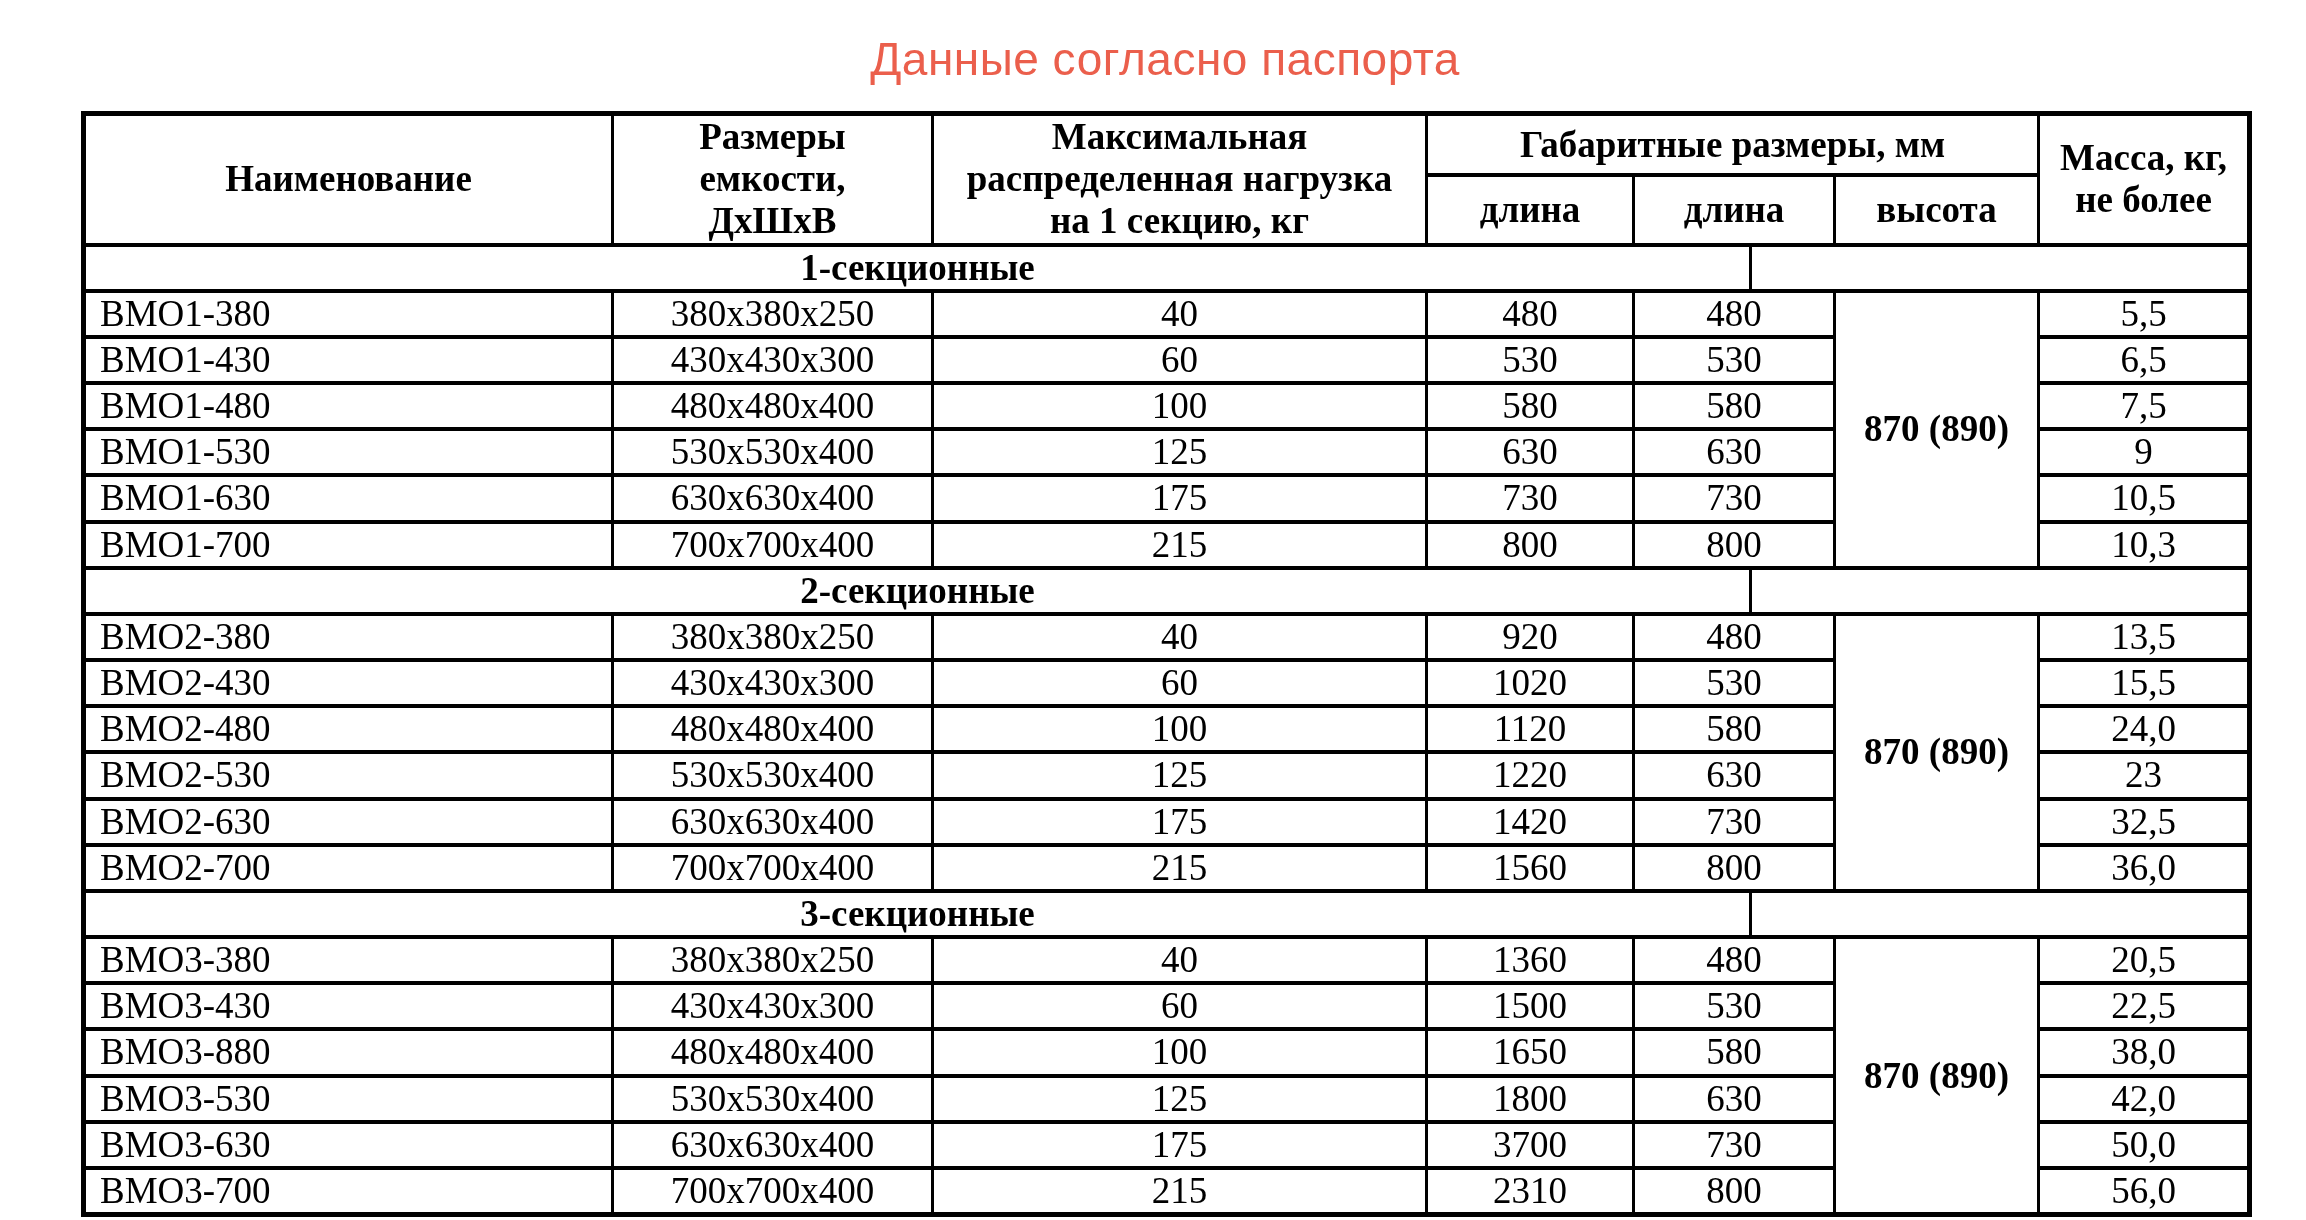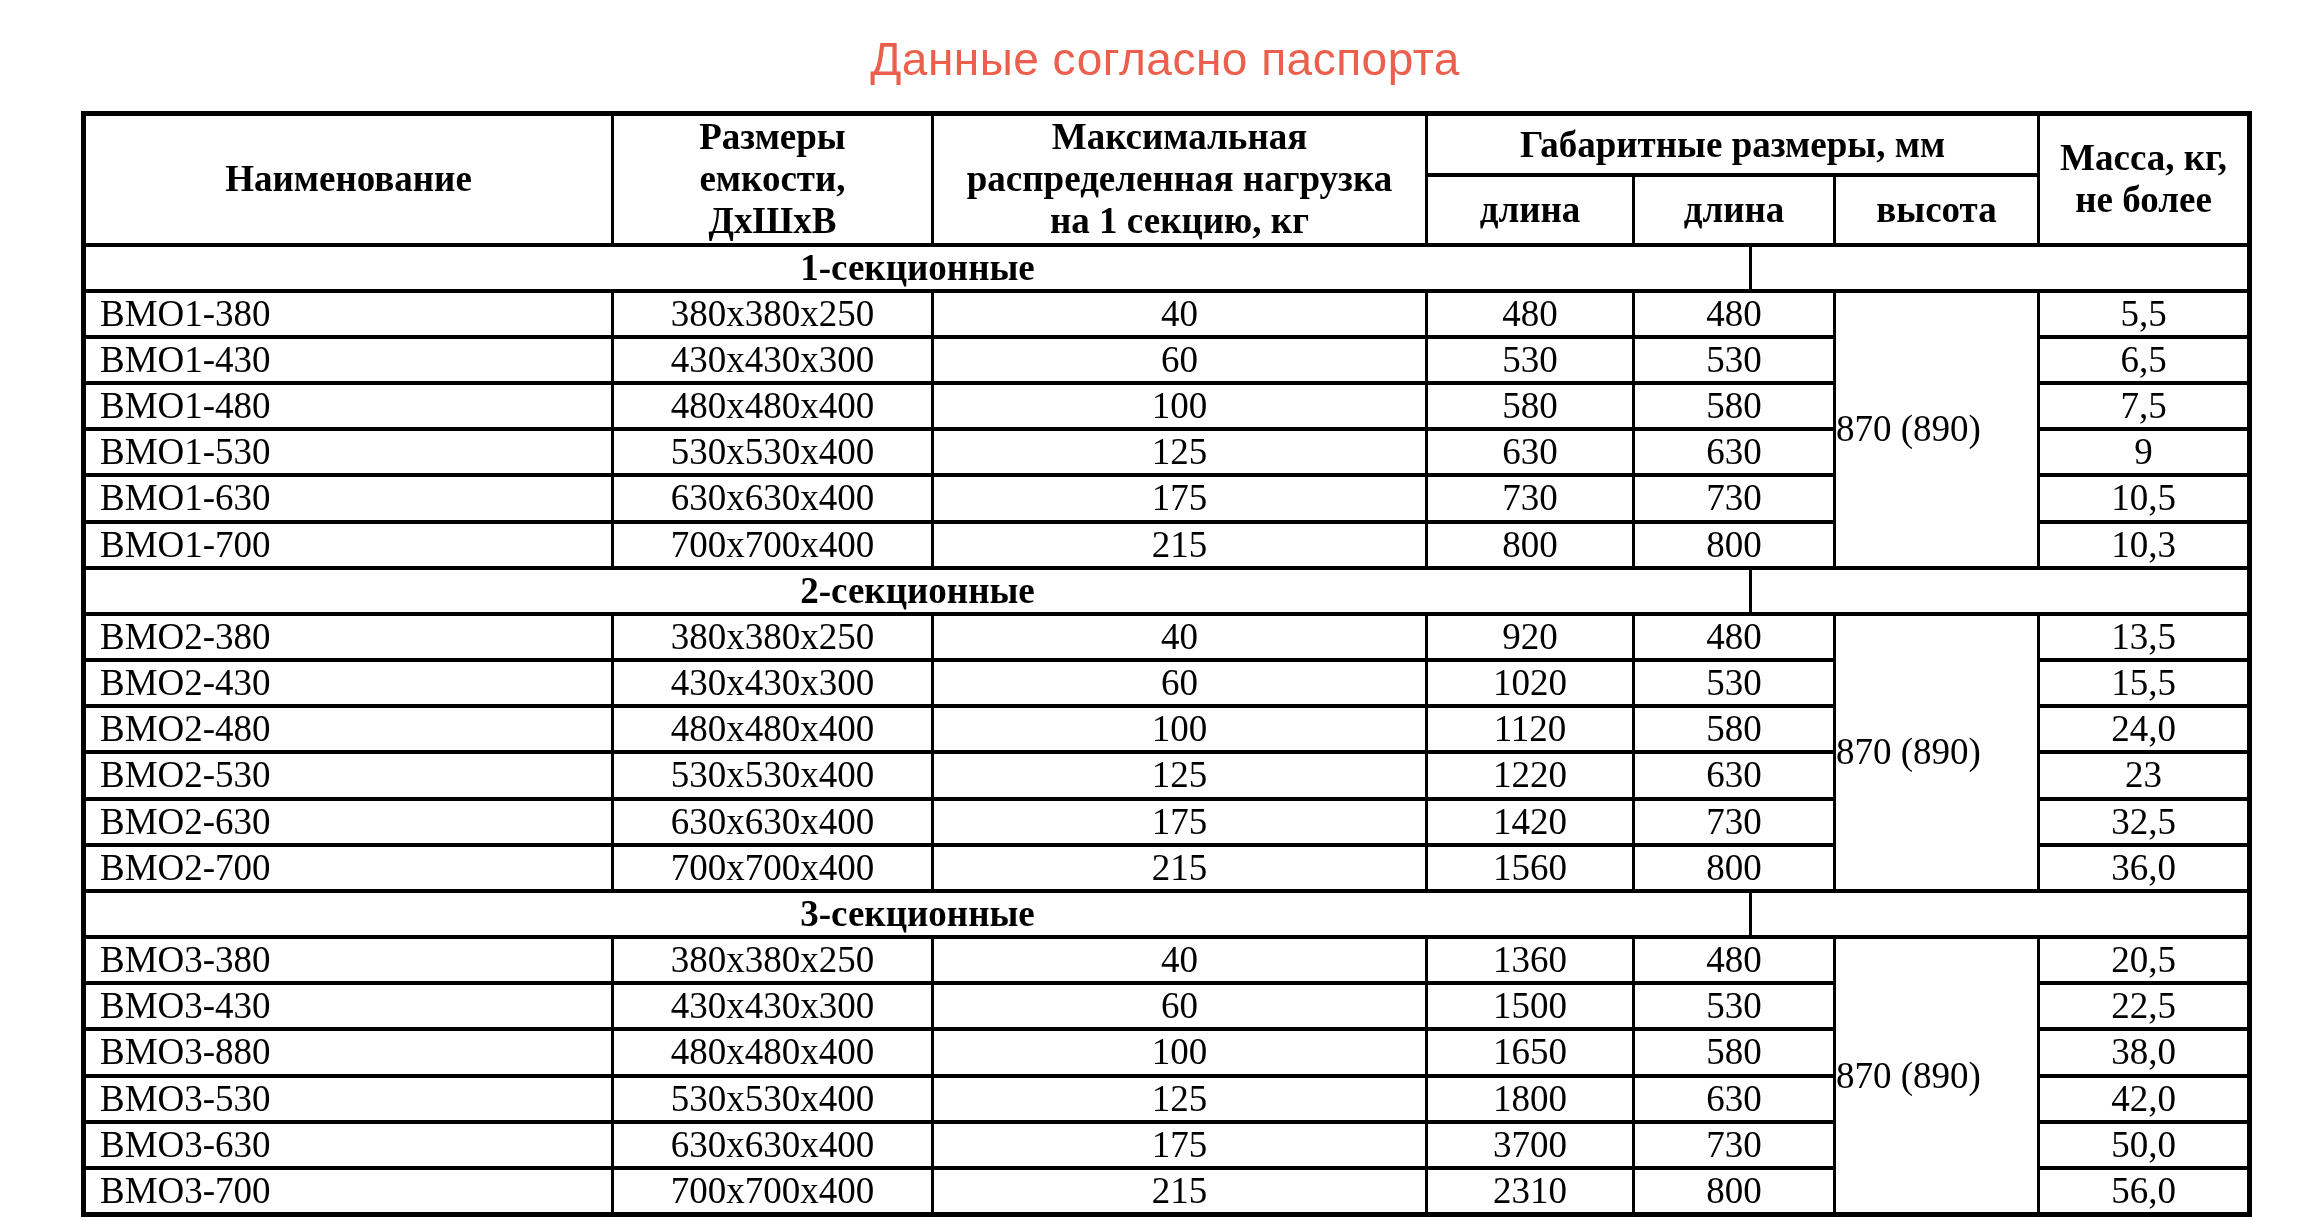--- a/index.html
+++ b/index.html
@@ -63,23 +63,23 @@
     text-align: left;
     padding-left: 14px;
     font-weight: normal;
   }
   td.section-label {
     font-weight: bold;
     text-align: center;
   }
   td.section-spacer { }
   td.height-cell {
-    text-align: left;
+    text-align: center;
     vertical-align: middle;
-    font-weight: normal;
+    font-weight: bold;
   }
 </style>
 </head>
 <body>
 
 <div class="page">
 
   <div class="doc-title" style="color: rgb(235, 95, 76);">Данные согласно паспорта</div>
 
   <table class="spec-table">

